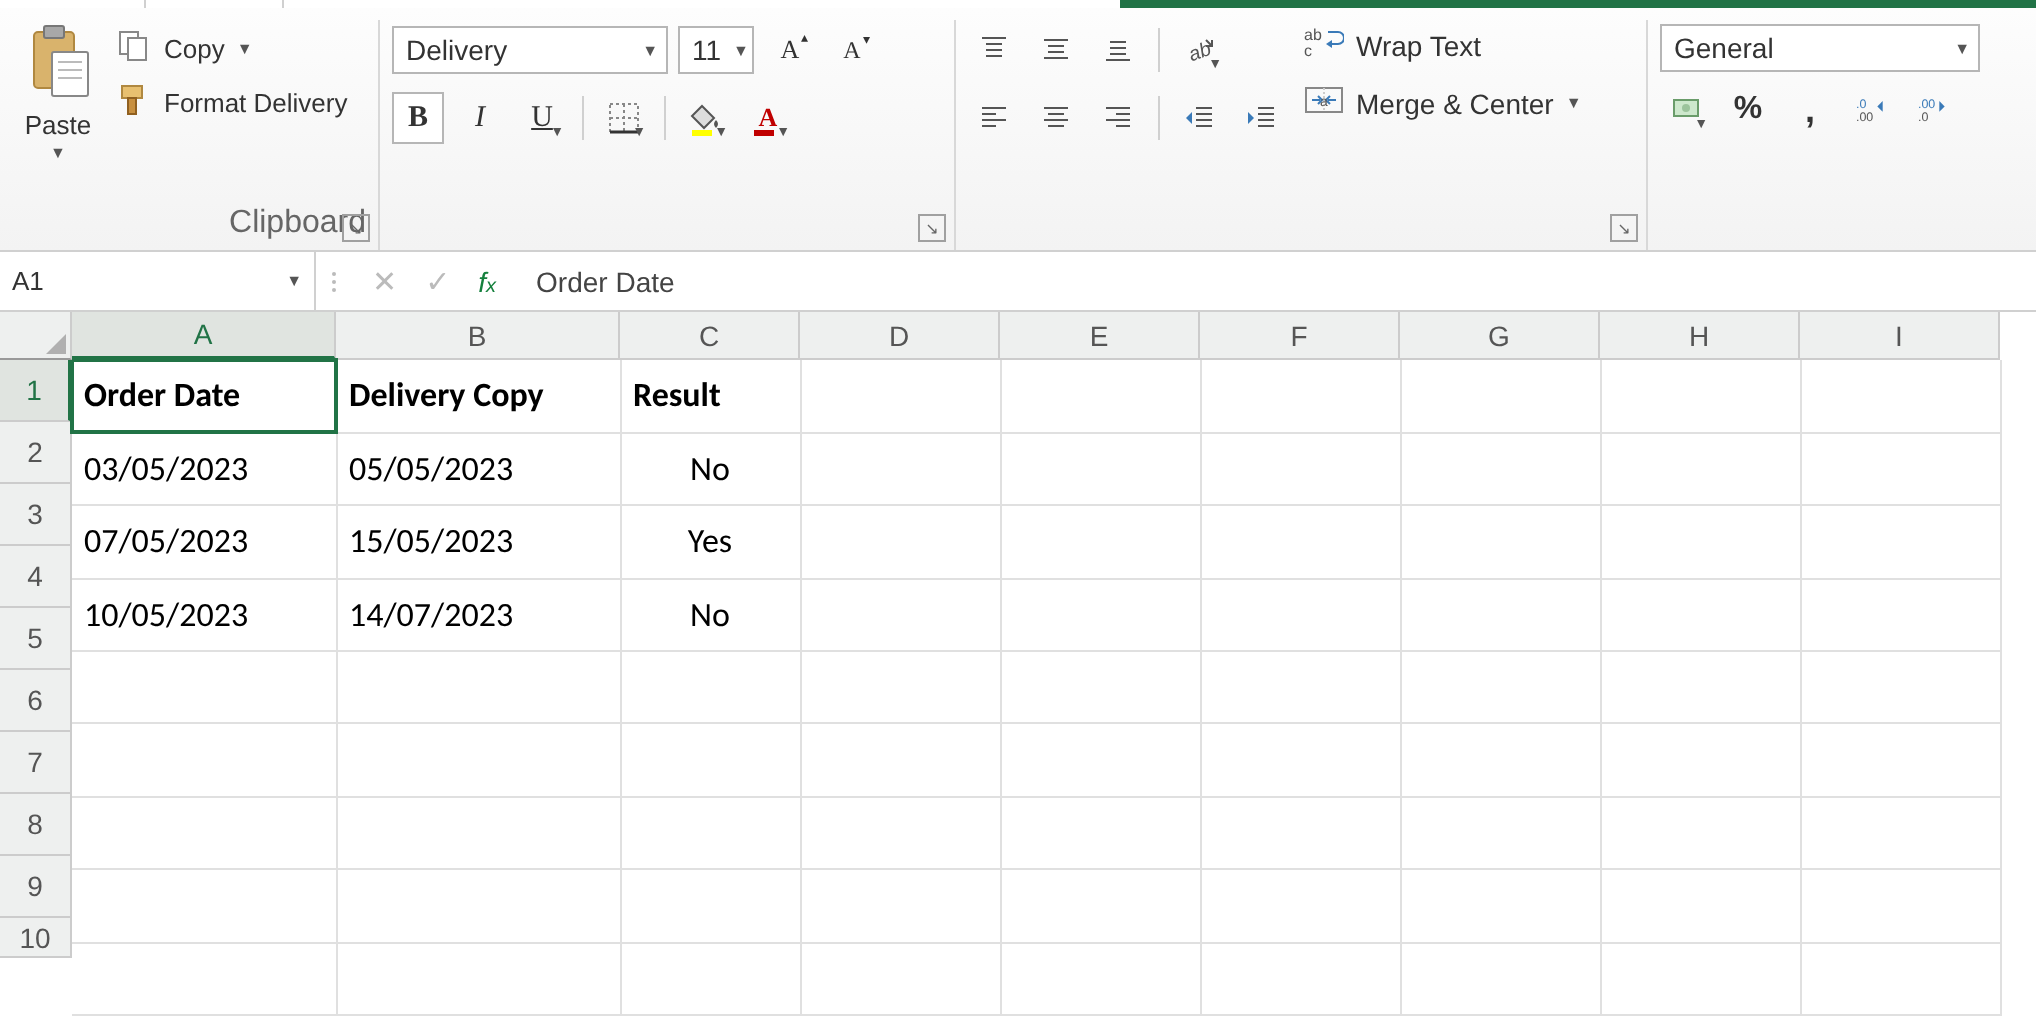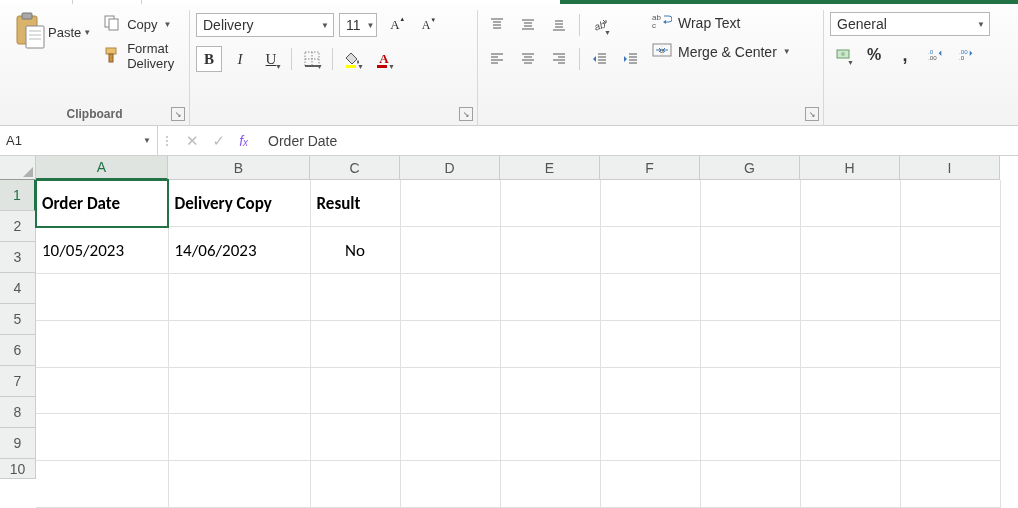--- a/index.html
+++ b/index.html
@@ -4,26 +4,26 @@
 <style>
   * { box-sizing: border-box; margin: 0; padding: 0; font-family: "Segoe UI", Arial, sans-serif; }
   body { background: #fff; width: 1018px; height: 508px; overflow: hidden; font-size: 13px; color: #333; }
   
   .topstrip { height: 4px; background: #fff; border-bottom: 0; position: relative;}
   .topstrip .accent { position:absolute; right:0; top:0; left:560px; height:4px; background:#217346;}
   .topstrip .tabmark { position:absolute; left:72px; top:0; width:70px; height:4px; border-left:1px solid #d0d0d0;border-right:1px solid #d0d0d0;}
   
   .ribbon { background: linear-gradient(#fdfdfd,#f3f3f3); border-bottom: 1px solid #d0d0d0; height: 122px; display:flex; padding-top:6px;}
   .group { border-right: 1px solid #d8d8d8; display:flex; flex-direction:column; justify-content:space-between; padding: 0 6px 2px 6px; position:relative;}
-  .group-label { text-align:center; font-size:12px; color:#666; padding:2px 0;font-weight:bold;}
+  .group-label { text-align:right; font-size:16px; color:#666; padding:2px 0;}
   .group-body { flex:1; display:flex; align-items:flex-start;}
   .dlg-launch { position:absolute; right:4px; bottom:4px; width:14px; height:14px; border:1px solid #a0a0a0; font-size:9px; display:flex;align-items:center;justify-content:center;color:#666;}
   .dlg-launch::after{content:"↘"; font-size:8px;}
   
-  .vbtn { display:flex; flex-direction:row; align-items:center; padding: 2px 6px; gap:2px;}
+  .vbtn { display:flex; flex-direction:column; align-items:center; padding: 2px 6px; gap:2px;}
   .vbtn .lbl { font-size:13px; color:#333;}
   .drop-caret { font-size:8px; color:#555; }
   
   .paste-icon svg { width:34px; height:38px; }
   
   .clip-right { display:flex; flex-direction:column; gap:6px; padding:4px 4px 0 6px;}
   .clip-right .row { display:flex; align-items:center; gap:6px; font-size:13px; color:#333;}
   .clip-right svg { width:18px; height:18px; }
   
   .font-body { flex-direction:column; gap:8px; padding-top:2px;}
@@ -49,21 +49,21 @@
   .num-body { flex-direction:column; gap:6px; padding-top:2px; width:166px;}
   .numfmt { width:160px;}
   
   
   .fbar { display:flex; align-items:center; border-bottom:1px solid #d0d0d0; height:30px; background:#fff;}
   .namebox { width:158px; border-right:1px solid #d0d0d0; height:100%; display:flex; align-items:center; padding:0 6px; font-size:13px; background:#fff;}
   .namebox .caret{ margin-left:auto; font-size:8px;color:#555;}
   .fgrip { width:18px; display:flex; flex-direction:column; align-items:center; gap:2px; color:#bbb; font-size:4px; letter-spacing:1px;}
   .fgrip div{width:2px;height:2px;background:#bbb;border-radius:50%;}
   .f-btns { display:flex; align-items:center; gap:14px; padding:0 10px; color:#bbb;}
-  .f-btns .fx { color:#8b5cf6; font-style:italic; font-size:14px;}
+  .f-btns .fx { color:#15803d; font-style:italic; font-size:14px;}
   .fcontent { flex:1; padding:0 10px; font-size:14px; color:#444;}
   
   
   .grid { display:flex; height: calc(508px - 4px - 122px - 30px); }
   .corner { width:36px; height:24px; background:#eef0ef; border-right:1px solid #ccc; border-bottom:1px solid #999; position:relative;}
   .corner::after{content:"";position:absolute;right:2px;bottom:2px;border:5px solid transparent;border-right-color:#b0b0b0;border-bottom-color:#b0b0b0;}
   .colhdrs { display:flex; }
   .colhdr { height:24px; background:#eef0ef; border-right:1px solid #ccc; border-bottom:1px solid #ccc; display:flex; align-items:center; justify-content:center; font-size:14px; color:#555;}
   .colhdr.active{ background:#e0e4e0; border-bottom:2px solid #217346; color:#217346;}
   .rowhdr { width:36px; background:#eef0ef; border-right:1px solid #ccc; border-bottom:1px solid #ccc; display:flex; align-items:center; justify-content:center; font-size:14px; color:#555;}
@@ -365,22 +365,44 @@
         <td class="colB hdr">Delivery Copy</td>
         <td class="colC hdr">Result</td>
         <td class="colD"></td>
             <td class="colE"></td>
             <td class="colF"></td>
             <td class="colG"></td>
             <td class="colH"></td>
             <td class="colI"></td>
       </tr>
       <tr>
+        <td>03/05/2023</td>
+        <td>05/05/2023</td>
+        <td class="center">No</td>
+        <td></td>
+            <td></td>
+            <td></td>
+            <td></td>
+            <td></td>
+            <td></td>
+      </tr>
+      <tr>
+        <td>07/05/2023</td>
+        <td>15/05/2023</td>
+        <td class="center">Yes</td>
+        <td></td>
+            <td></td>
+            <td></td>
+            <td></td>
+            <td></td>
+            <td></td>
+      </tr>
+      <tr>
         <td>10/05/2023</td>
-        <td>14/06/2023</td>
+        <td>14/07/2023</td>
         <td class="center">No</td>
         <td></td>
             <td></td>
             <td></td>
             <td></td>
             <td></td>
             <td></td>
       </tr>
       <tr>
             <td></td>

